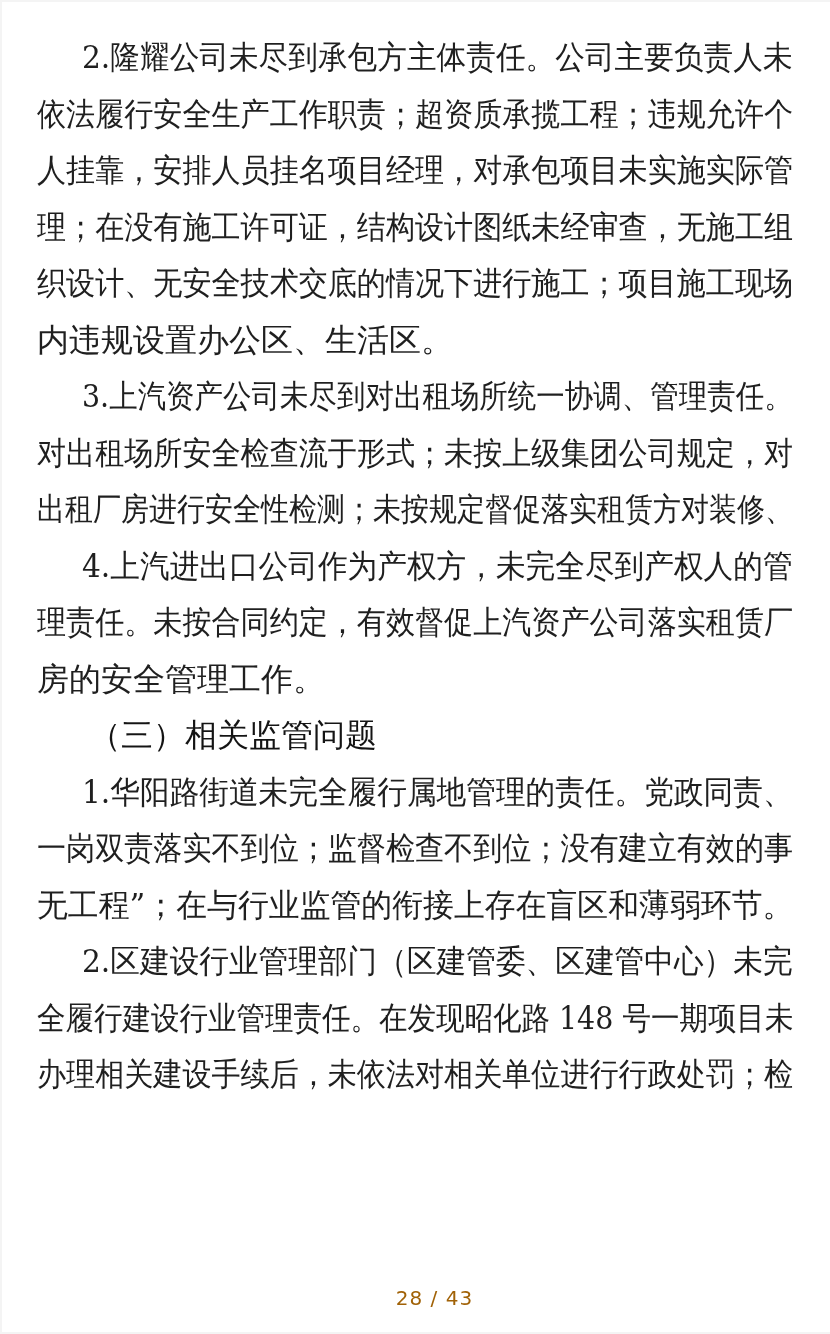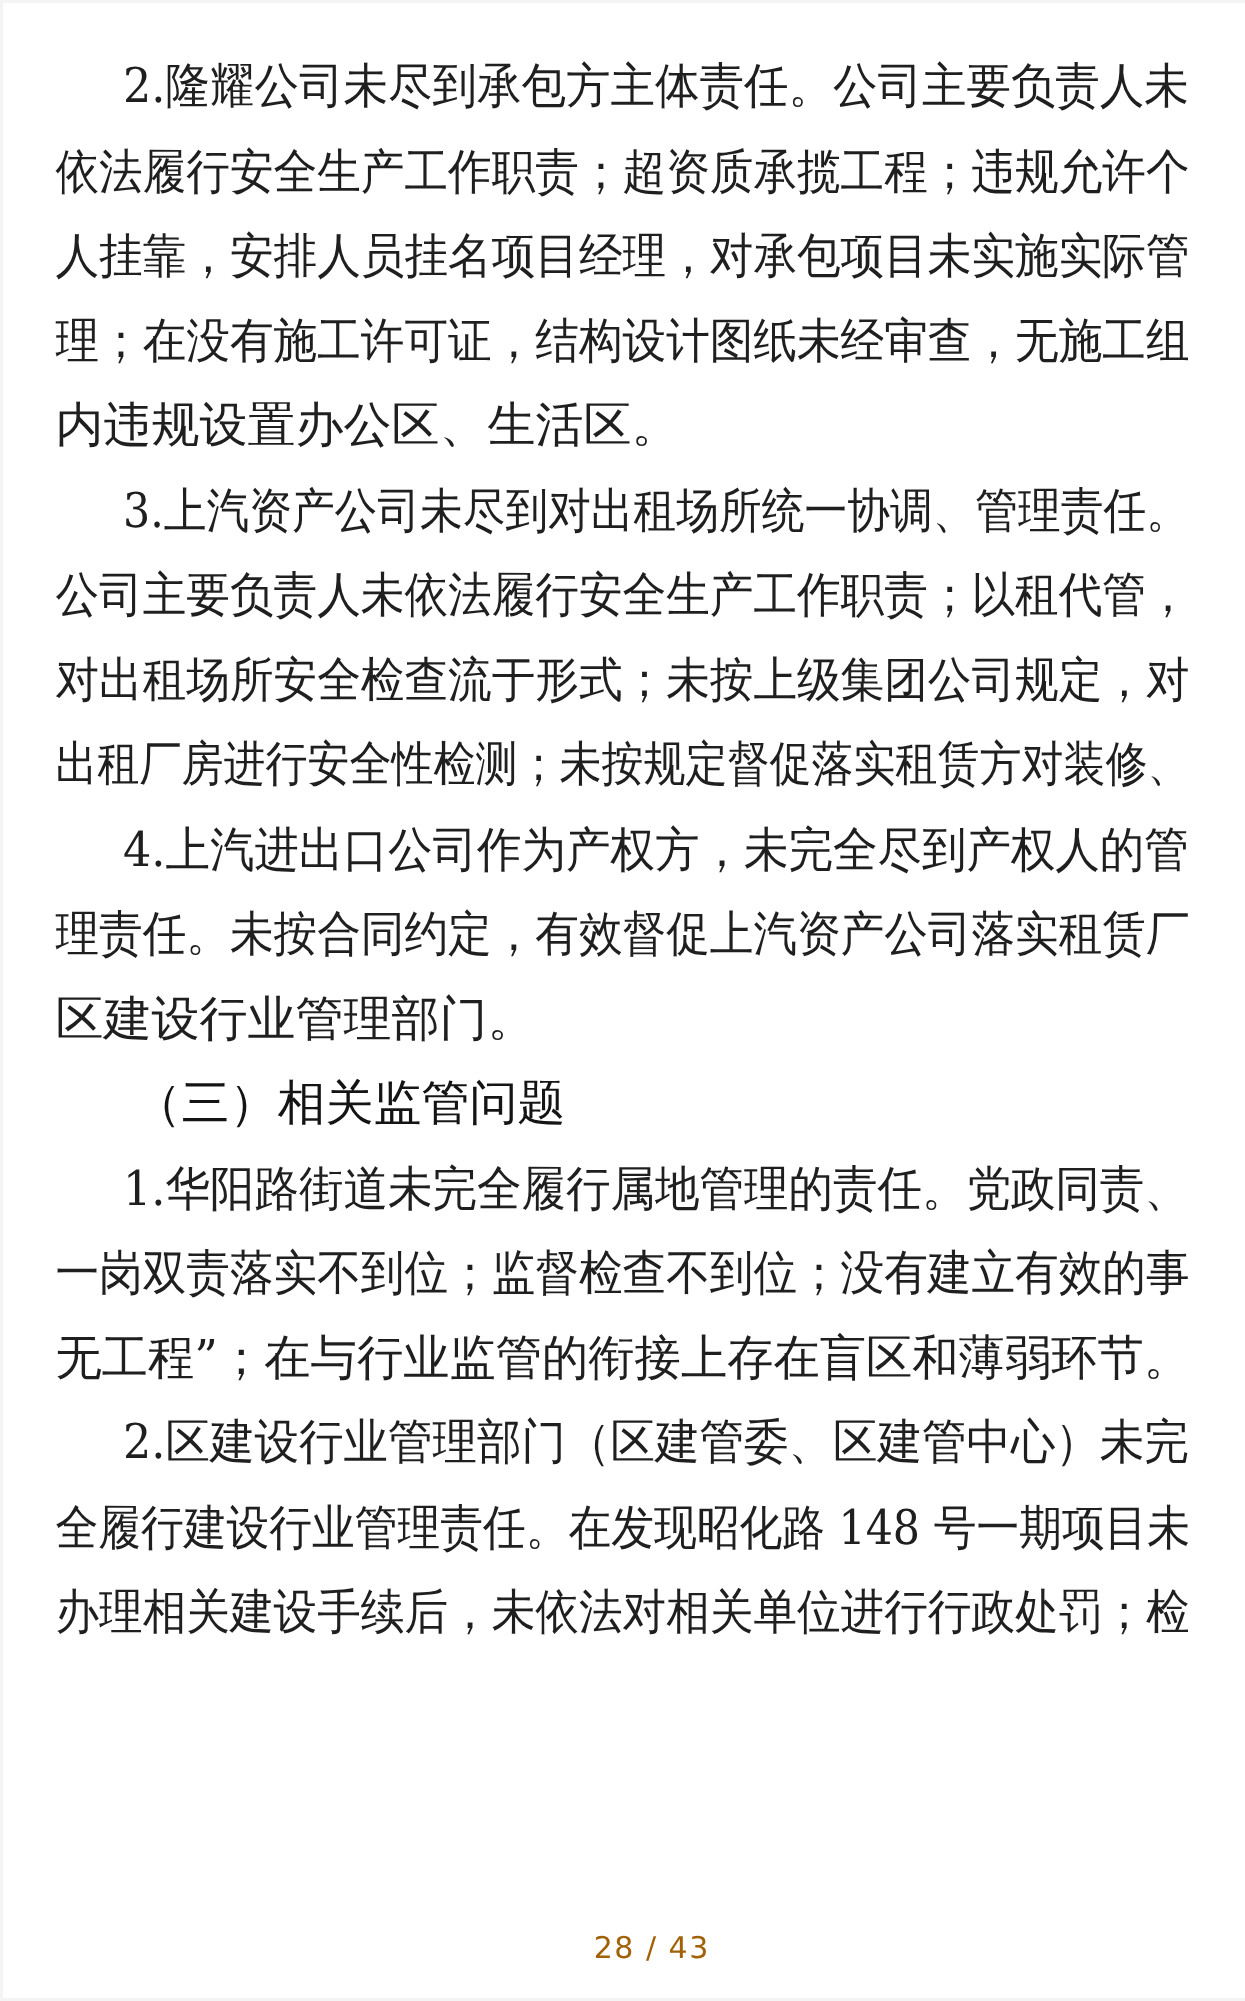--- a/index.html
+++ b/index.html
@@ -62,28 +62,28 @@
 </style>
 </head>
 <body>
 
 <div class="page">
   <div class="doc-text">
       <div class="text-line indent"><span class="seg" style="transform: scaleX(0.927);">2.隆耀公司未尽到承包方主体责任。公司主要负责人未</span></div>
       <div class="text-line"><span class="seg" style="transform: scaleX(0.9087);">依法履行安全生产工作职责；超资质承揽工程；违规允许个</span></div>
       <div class="text-line"><span class="seg" style="transform: scaleX(0.9087);">人挂靠，安排人员挂名项目经理，对承包项目未实施实际管</span></div>
       <div class="text-line"><span class="seg" style="transform: scaleX(0.9087);">理；在没有施工许可证，结构设计图纸未经审查，无施工组</span></div>
+      <div class="text-line"><span class="seg" style="transform: scaleX(0.9087);">织设计、无安全技术交底的情况下进行施工；项目施工现场</span></div>
       <div class="text-line"><span class="seg">内违规设置办公区、生活区。</span></div>
       <div class="text-line indent"><span class="seg" style="transform: scaleX(0.8899);">3.上汽资产公司未尽到对出租场所统一协调、管理责任。</span></div>
-      <div class="text-line"><span class="seg" style="transform: scaleX(0.9087);">公司主要负责人未依法履行安全生产工作职责；以租代管，</span></div>
       <div class="text-line"><span class="seg" style="transform: scaleX(0.9087);">对出租场所安全检查流于形式；未按上级集团公司规定，对</span></div>
       <div class="text-line"><span class="seg" style="transform: scaleX(0.875);">出租厂房进行安全性检测；未按规定督促落实租赁方对装修、</span></div>
       <div class="text-line indent"><span class="seg" style="transform: scaleX(0.927);">4.上汽进出口公司作为产权方，未完全尽到产权人的管</span></div>
       <div class="text-line"><span class="seg" style="transform: scaleX(0.9087);">理责任。未按合同约定，有效督促上汽资产公司落实租赁厂</span></div>
-      <div class="text-line"><span class="seg">区建设行业管理部门。</span></div>
+      <div class="text-line"><span class="seg">房的安全管理工作。</span></div>
       <div class="heading-line">（三）相关监管问题</div>
       <div class="text-line indent"><span class="seg" style="transform: scaleX(0.927);">1.华阳路街道未完全履行属地管理的责任。党政同责、</span></div>
       <div class="text-line"><span class="seg" style="transform: scaleX(0.9087);">一岗双责落实不到位；监督检查不到位；没有建立有效的事</span></div>
       <div class="text-line"><span class="seg" style="transform: scaleX(0.9643);">无工程”；在与行业监管的衔接上存在盲区和薄弱环节。</span></div>
       <div class="text-line indent"><span class="seg" style="transform: scaleX(0.927);">2.区建设行业管理部门（区建管委、区建管中心）未完</span></div>
       <div class="text-line"><span class="seg" style="transform: scaleX(0.8905);">全履行建设行业管理责任。在发现昭化路 148 号一期项目未</span></div>
       <div class="text-line"><span class="seg" style="transform: scaleX(0.9087);">办理相关建设手续后，未依法对相关单位进行行政处罚；检</span></div>
     </div>
   <div class="footer">28 / 43</div>
 </div>

